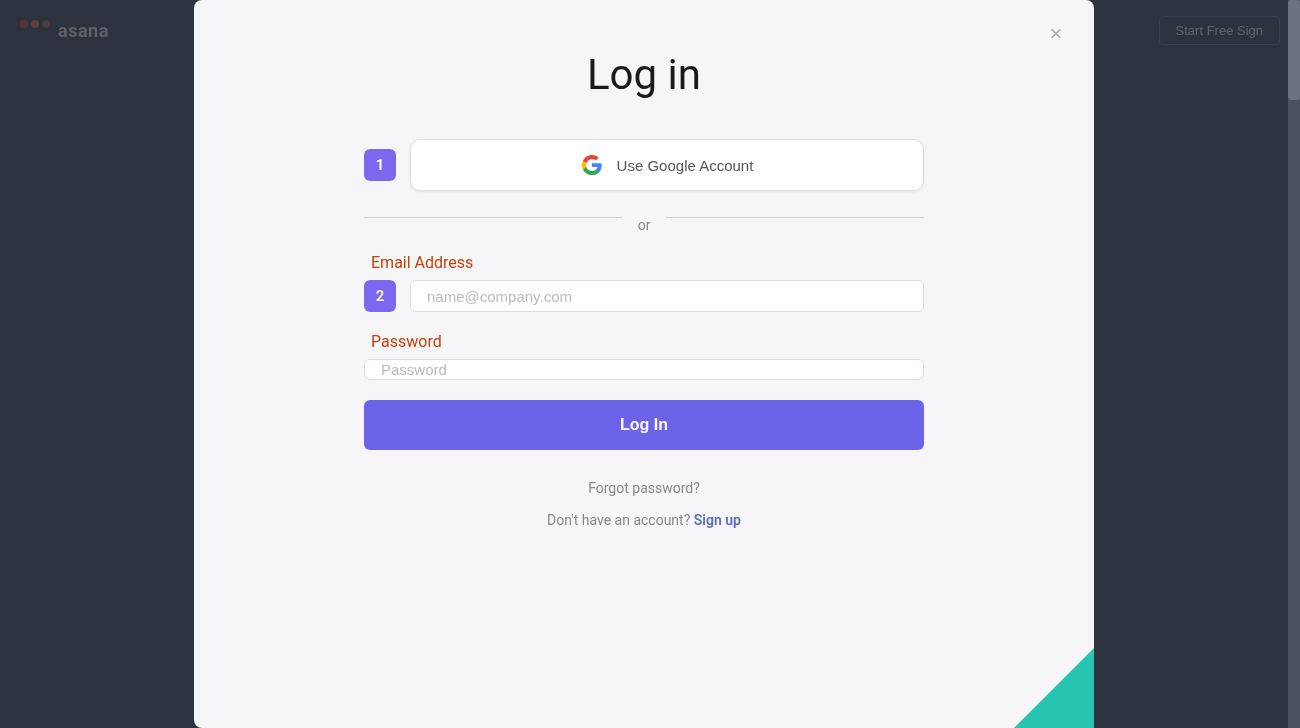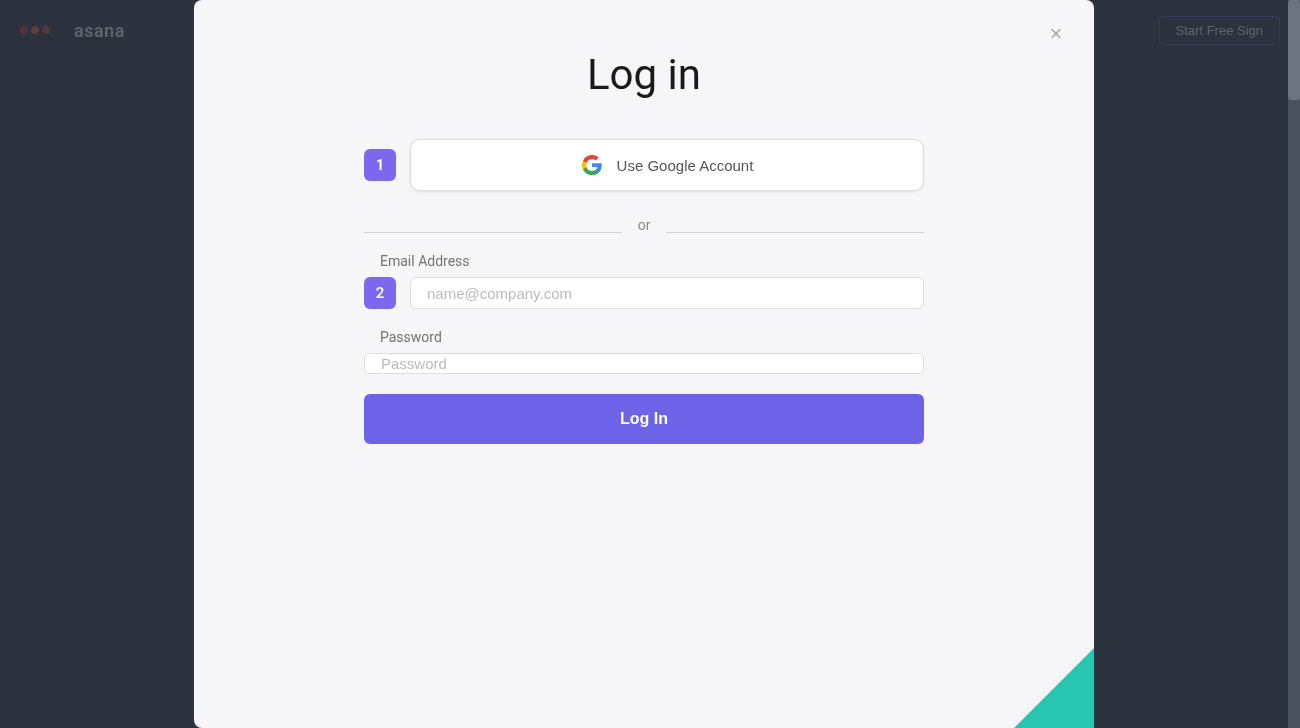--- a/index.html
+++ b/index.html
@@ -21,22 +21,22 @@
       background: #3d4554;
       display: flex;
       align-items: center;
       justify-content: space-between;
       padding: 0 20px;
       z-index: 0;
     }
 
     .asana-logo {
       display: flex;
-      align-items: center;
-      gap: 24px;
+      align-items: flex-start;
+      gap: 8px;
     }
 
     .asana-logo-dots {
       display: flex;
       gap: 3px;
       align-items: center;
     }
 
     .dot {
       width: 8px;
@@ -188,42 +188,42 @@
 
     .google-icon {
       width: 22px;
       height: 22px;
       flex-shrink: 0;
     }
 
     
     .divider {
       display: flex;
-      align-items: flex-end;
+      align-items: flex-start;
       gap: 16px;
       margin: 10px 0 20px 0;
     }
 
     .divider-line {
       flex: 1;
       height: 1px;
       background: #d0d0d8;
     }
 
     .divider-text {
       color: #888;
       font-size: 14px;
     }
 
     
     .field-label {
-      font-size: 14px;
-      color: #737373;
+      font-size: 16px;
+      color: #c2410c;
       margin-bottom: 8px;
-      margin-left: 16px;
+      margin-left: 7px;
     }
 
     .field-input {
       width: 100%;
       padding: 1px 16px;
       border: 1px solid #ddd;
       border-radius: 6px;
       font-size: 15px;
       color: #333;
       background: #fff;
@@ -345,18 +345,24 @@
         </div>
       </div>
 
       <div class="field-group">
         <div class="field-label">Password</div>
         <input class="field-input" type="password" placeholder="Password" style="">
       </div>
 
       <button class="login-btn">Log In</button>
 
-
+      <div class="forgot-password">Forgot password?</div>
+
+      <div class="signup-text">
+        <span>Don't have an account?</span>
+        <span> </span>
+        <a class="signup-link">Sign up</a>
+      </div>
     </div>
 
     <div class="teal-decoration"></div>
   </div>
 </div>
 
 </body></html>

